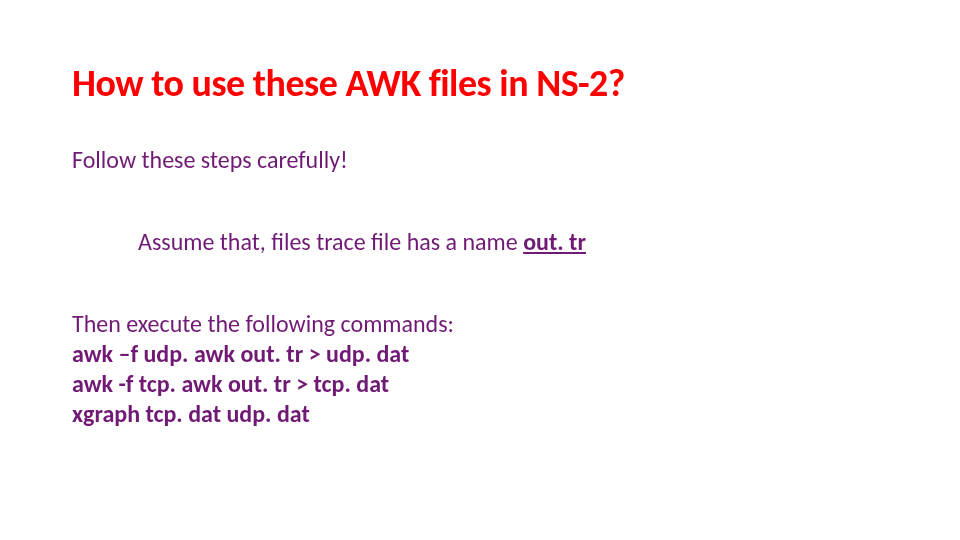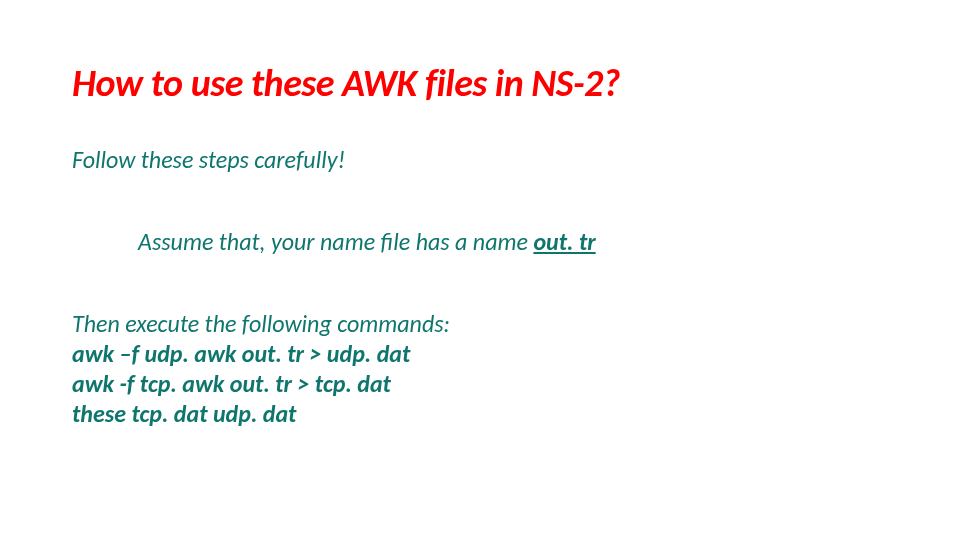--- a/index.html
+++ b/index.html
@@ -10,39 +10,38 @@
     background: #ffffff;
     font-family: Calibri, "Segoe UI", Arial, sans-serif;
     color: #000000;
     overflow: hidden;
   }
   .slide {
     position: relative;
     width: 853px;
     height: 540px;
     box-sizing: border-box;
-    font-style: italic;
   }
   .title {
     position: absolute;
     left: 72px;
     top: 60px;
     font-size: 38px;
     font-weight: 700;
     color: #ff0000;
     letter-spacing: -0.5px;
   }
   .body {
     position: absolute;
     left: 72px;
     top: 145px;
     width: 820px;
     font-size: 24px;
     line-height: 1.25;
-    color: #0f766e;
+    color: #701a75;
   }
   .intro {
     margin-bottom: 52px;
   }
   .assume {
     margin-left: 66px;
     margin-bottom: 52px;
   }
   .assume .trace-name {
     font-weight: 700;
@@ -64,25 +63,25 @@
 
 <div class="slide">
 
   <div class="title">How to use these AWK files in NS-2?</div>
 
   <div class="body">
 
     <div class="intro line">Follow these steps carefully!</div>
 
     <div class="assume line">
-      <span>Assume that, your name file has a name </span><span class="trace-name">out. tr</span>
+      <span>Assume that, files trace file has a name </span><span class="trace-name">out. tr</span>
     </div>
 
     <div class="then">
       <span class="line">Then execute the following commands:</span>
       <span class="line cmd">awk  –f  udp. awk  out. tr &gt; udp. dat</span>
       <span class="line cmd">awk -f tcp. awk out. tr &gt; tcp. dat</span>
-      <span class="line cmd">these tcp. dat udp. dat</span>
+      <span class="line cmd">xgraph tcp. dat udp. dat</span>
     </div>
 
   </div>
 
 </div>
 
 </body></html>

